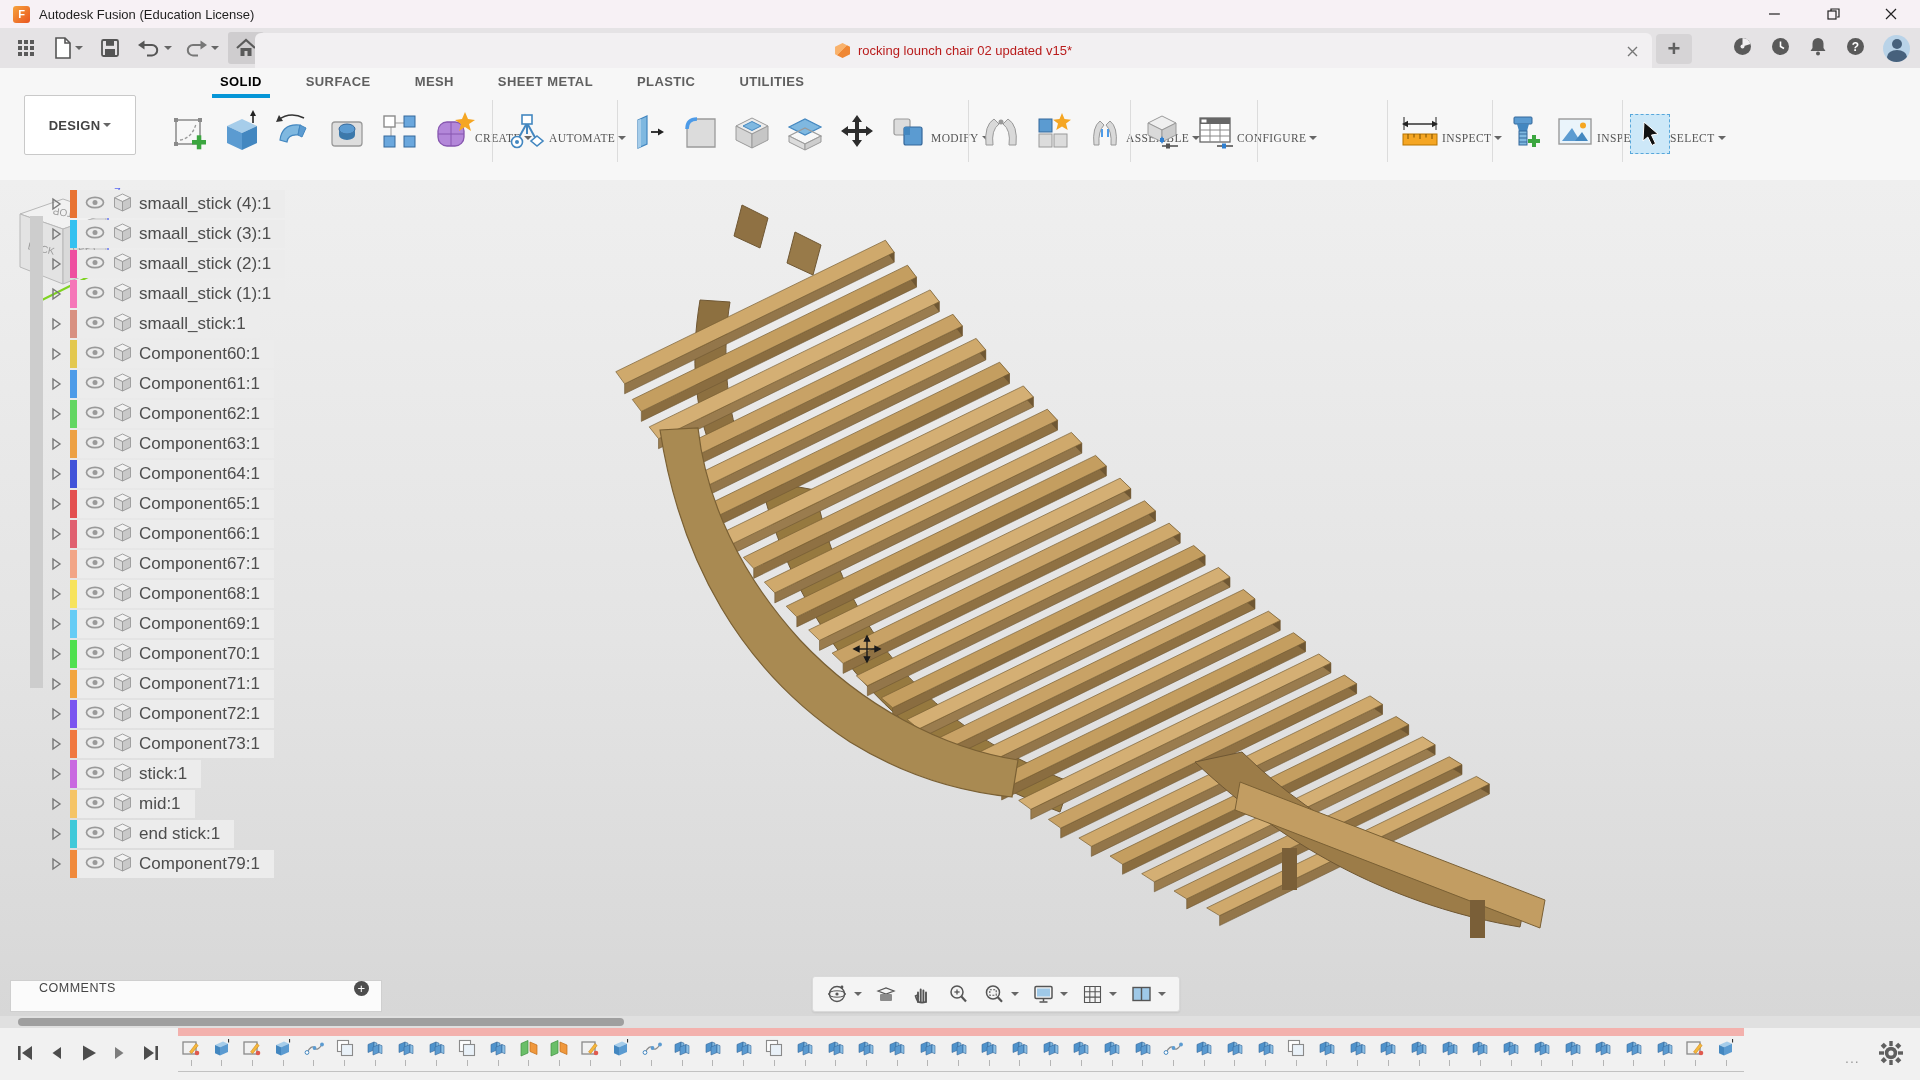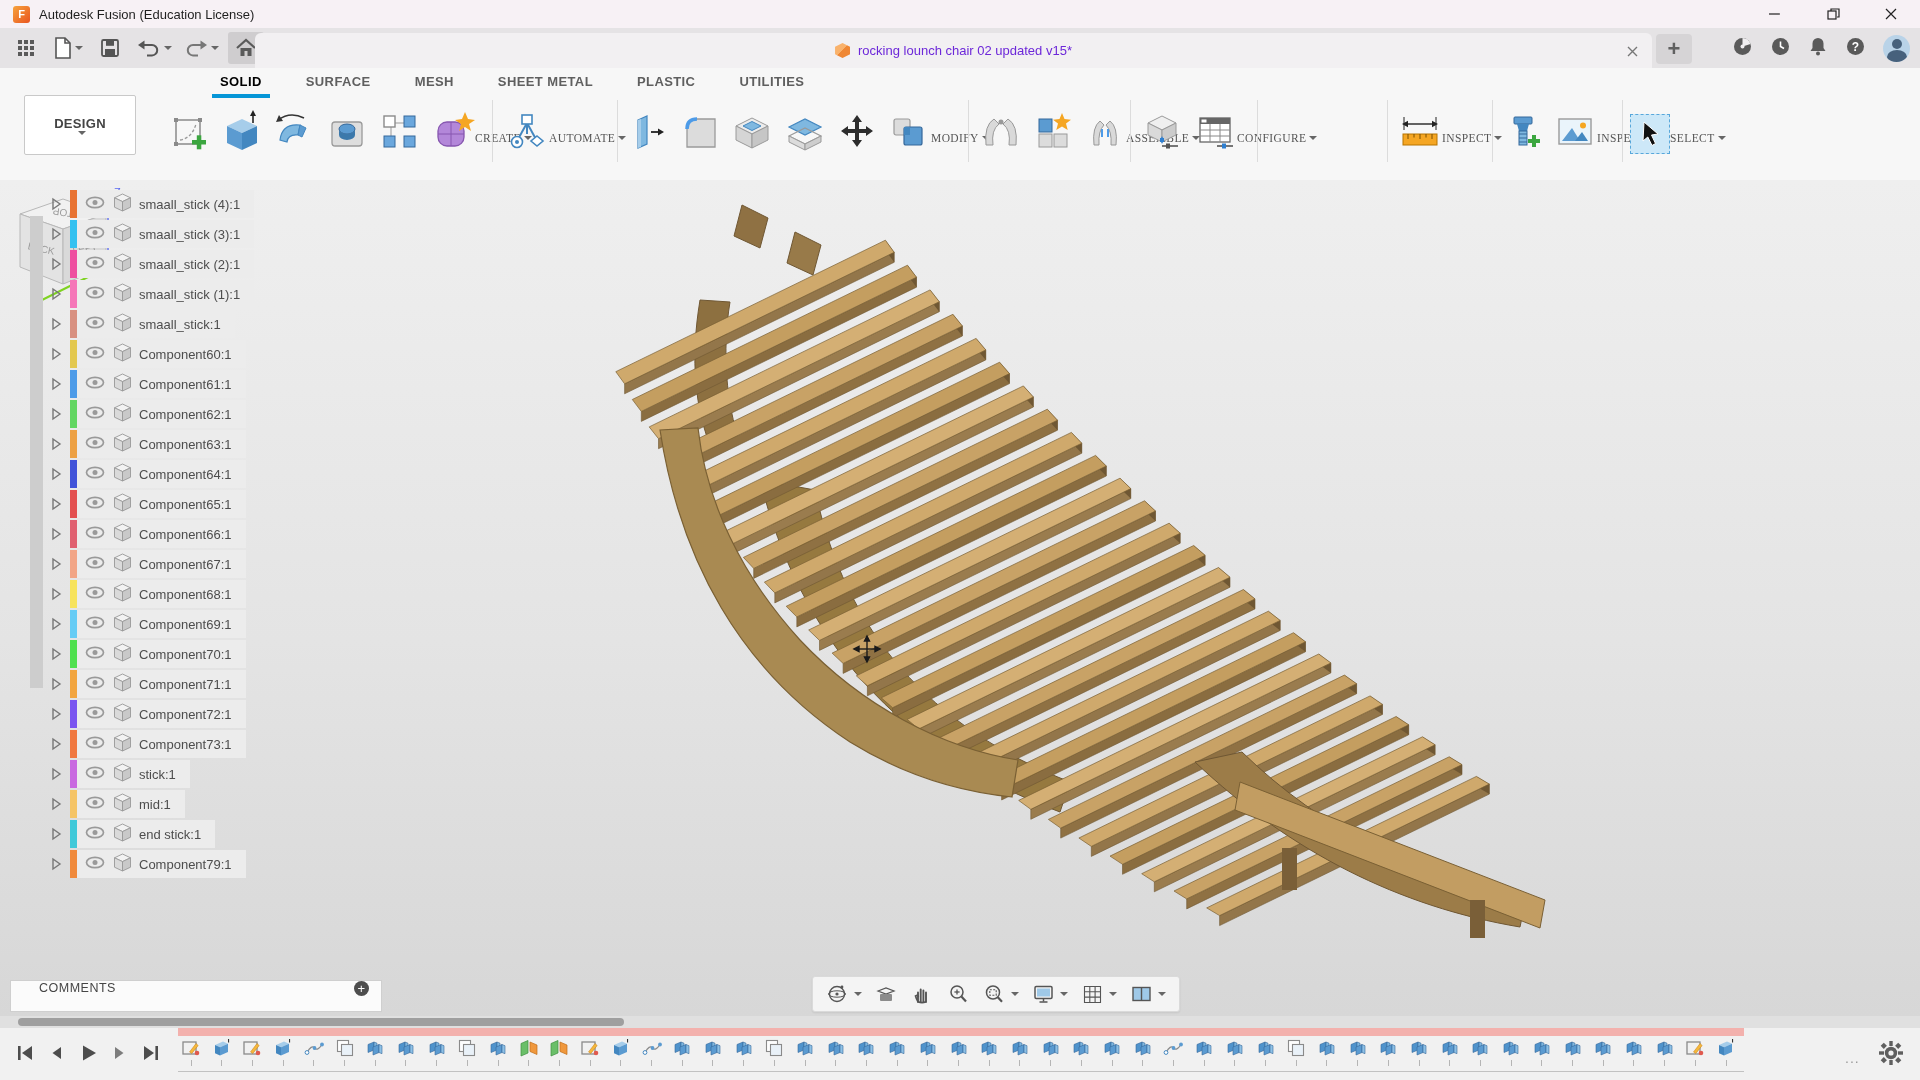--- a/index.html
+++ b/index.html
@@ -19,38 +19,38 @@
   
   .qat{position:absolute;left:0;top:28px;width:1920px;height:40px;background:#e5e3e5;}
   .qat-left{position:absolute;left:8px;top:0;height:40px;display:flex;align-items:center;gap:6px;}
   .qat-btn{height:32px;min-width:30px;display:flex;align-items:center;justify-content:center;
            border-radius:3px;padding:0 3px;}
   .qat-btn.pressed{background:#cfcdcf;}
   .caret{width:0;height:0;border-left:4px solid transparent;border-right:4px solid transparent;
          border-top:4px solid #666;display:inline-block;margin-left:3px;}
   .doc-tab{position:absolute;left:255px;right:268px;top:5px;bottom:0;background:#f2f0f2;
            border-radius:6px 6px 0 0;display:flex;align-items:center;justify-content:center;
-           font-size:13px;color:#6d28d9;}
+           font-size:13px;color:#b91c1c;}
   .doc-cube{width:15px;height:15px;margin-right:8px;background:linear-gradient(135deg,#f9b26c 50%,#ef8734 50%);
             clip-path:polygon(50% 0,100% 25%,100% 75%,50% 100%,0 75%,0 25%);}
   .tab-close{position:absolute;right:10px;top:8px;width:20px;height:20px;color:#777;font-size:16px;
              display:flex;align-items:center;justify-content:center;}
   .new-tab{position:absolute;left:1656px;top:6px;width:36px;height:30px;background:#d6d4d6;
            border-radius:4px;display:flex;align-items:center;justify-content:center;
            color:#616161;font-size:22px;font-weight:bold;}
   .qat-right{position:absolute;right:10px;top:0;height:40px;display:flex;align-items:center;gap:17px;}
   .avatar{width:27px;height:27px;border-radius:50%;background:#b9d3e8;overflow:hidden;position:relative;}
   .avatar::before{content:"";position:absolute;left:8.5px;top:4px;width:10px;height:10px;border-radius:50%;background:#47617c;}
   .avatar::after{content:"";position:absolute;left:3.5px;top:15px;width:20px;height:14px;border-radius:50%;background:#47617c;}
   
   .ribbon{position:absolute;left:0;top:68px;width:1920px;height:112px;background:#f7f7f7;
           border-bottom:1px solid #d4d4d4;}
   .design-btn{position:absolute;left:24px;top:27px;width:110px;height:58px;background:#fff;
               border:1px solid #c9c9c9;border-radius:2px;display:flex;align-items:center;
-              justify-content:center;font-size:13px;font-weight:bold;color:#444;letter-spacing:.3px;flex-direction:column;}
+              justify-content:center;font-size:13px;font-weight:bold;color:#444;letter-spacing:.3px;}
   .ribbon-tabs{position:absolute;left:176px;top:3px;display:flex;gap:36px;height:24px;}
   .rtab{font-size:13px;font-weight:bold;color:#5f5f5f;letter-spacing:.4px;padding:3px 4px;position:relative;}
   .rtab.active{color:#000000;margin-left:40px;}
   .rtab.active::after{content:"";position:absolute;left:-4px;right:-4px;bottom:-3px;height:4px;background:#0696d7;}
   .rgroup{position:absolute;top:26px;height:80px;display:flex;flex-direction:row;align-items:center;font-family:Liberation Serif, serif;}
   .g-icons{height:52px;display:flex;align-items:center;gap:9px;}
   .g-label{margin-top:8px;font-size:11.5px;color:#555;letter-spacing:.4px;display:flex;align-items:center;}
   .gsep{position:absolute;top:32px;width:1px;height:62px;background:#dcdcdc;}
   .select-box{width:40px;height:40px;background:#cde8f8;border:1.5px dashed #58a7da;box-sizing:border-box;
               display:flex;align-items:center;justify-content:center;}
@@ -61,21 +61,21 @@
   .bh-collapse{margin:0 8px 0 8px;color:#555;font-size:11px;}
   .bh-minus{margin-left:auto;margin-right:11px;width:14px;height:14px;border-radius:50%;background:#5d5d5d;
             color:#fff;display:flex;align-items:center;justify-content:center;font-size:12px;line-height:1;}
   .browser-scroll{position:absolute;left:20px;top:33px;width:13px;height:472px;background:#cdcdcd;}
   .browser-list{padding:7px 0 0 38px;}
   .brow{height:28px;margin-bottom:2px;display:flex;align-items:center;}
   .brow .expander{width:16px;height:16px;margin-right:6px;flex:0 0 auto;}
   .bband{display:inline-flex;align-items:center;height:28px;background:#ececec;padding-right:14px;}
   .cbar{width:7px;height:28px;margin-right:7px;flex:0 0 auto;}
   .bband svg{margin-right:7px;}
-  .blabel{font-size:13px;color:#4d4d4d;white-space:nowrap;}
+  .blabel{font-size:17px;color:#4d4d4d;white-space:nowrap;}
   .comments{position:absolute;left:10px;top:980px;width:370px;height:30px;background:#fbfbfb;
             border:1px solid #cfcfcf;display:flex;align-items:flex-start;font-size:12.5px;color:#454545;
             letter-spacing:.5px;}
   .comments .txt{margin-left:28px;}
   .cplus{margin-left:auto;margin-right:12px;width:15px;height:15px;border-radius:50%;background:#4d4d4d;
          color:#fff;display:flex;align-items:center;justify-content:center;font-size:13px;line-height:1;}
   
   .canvas{position:absolute;left:0;top:180px;width:1920px;height:836px;
           background:linear-gradient(#efefef 0%,#e4e4e4 55%,#d7d7d7 100%);}
   .canvas svg{position:absolute;left:0;top:0;}

